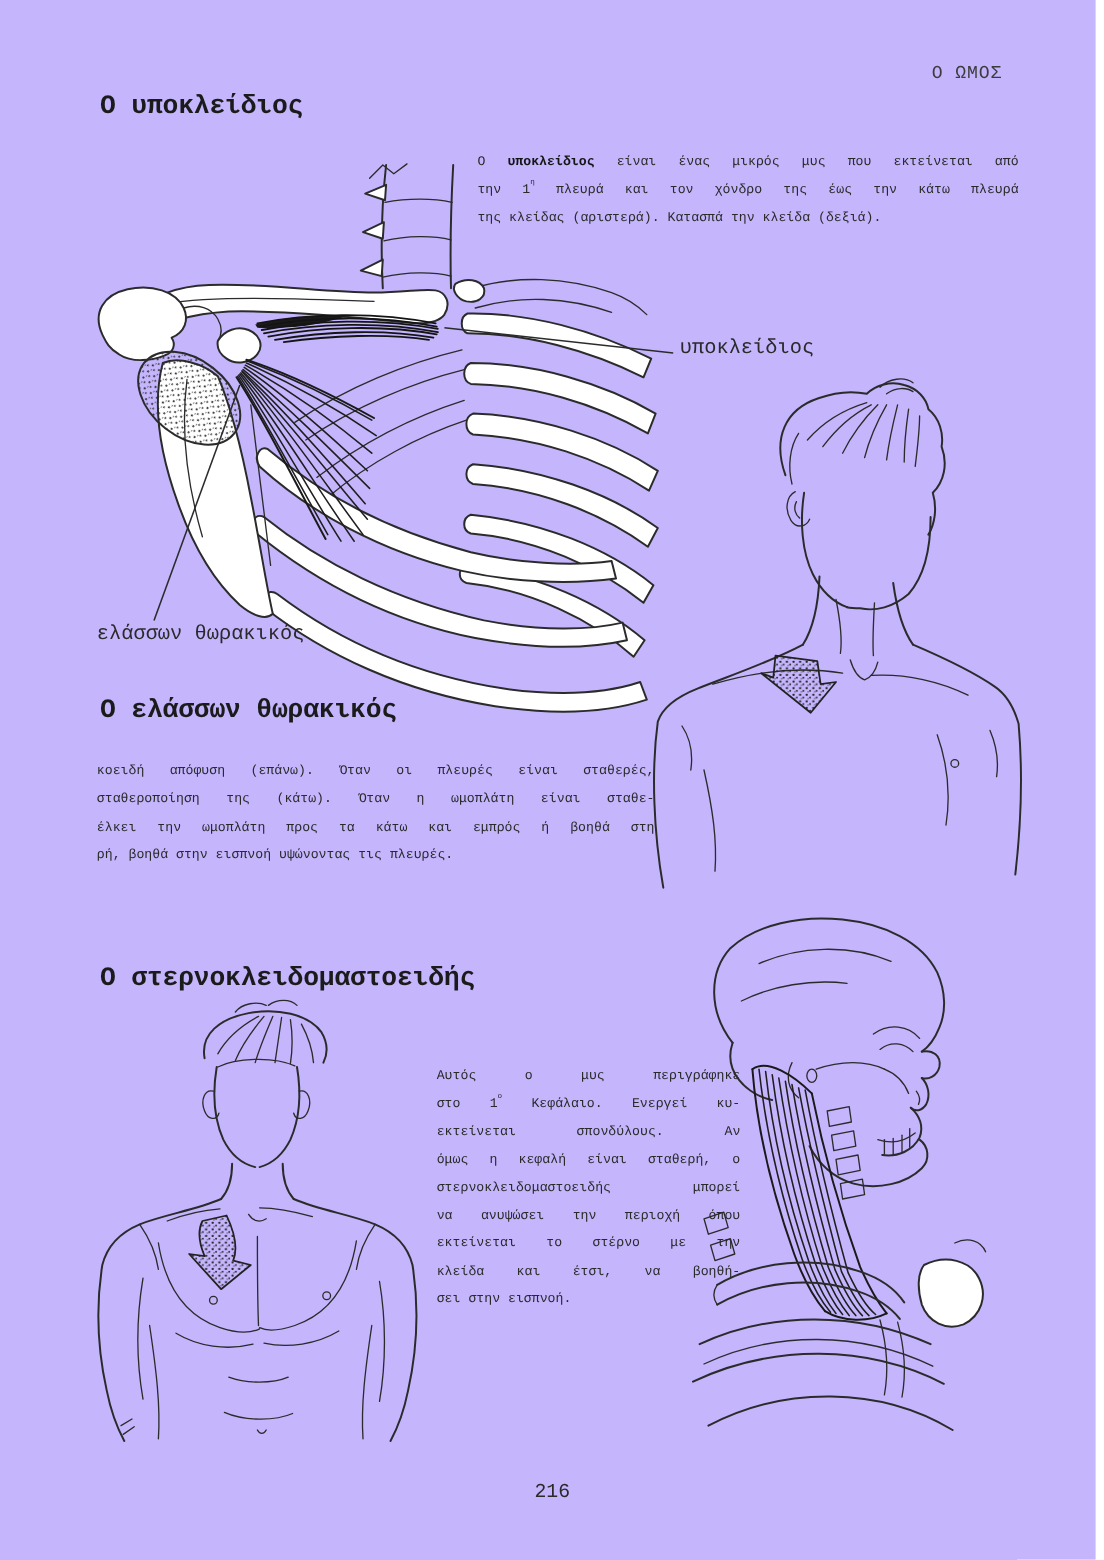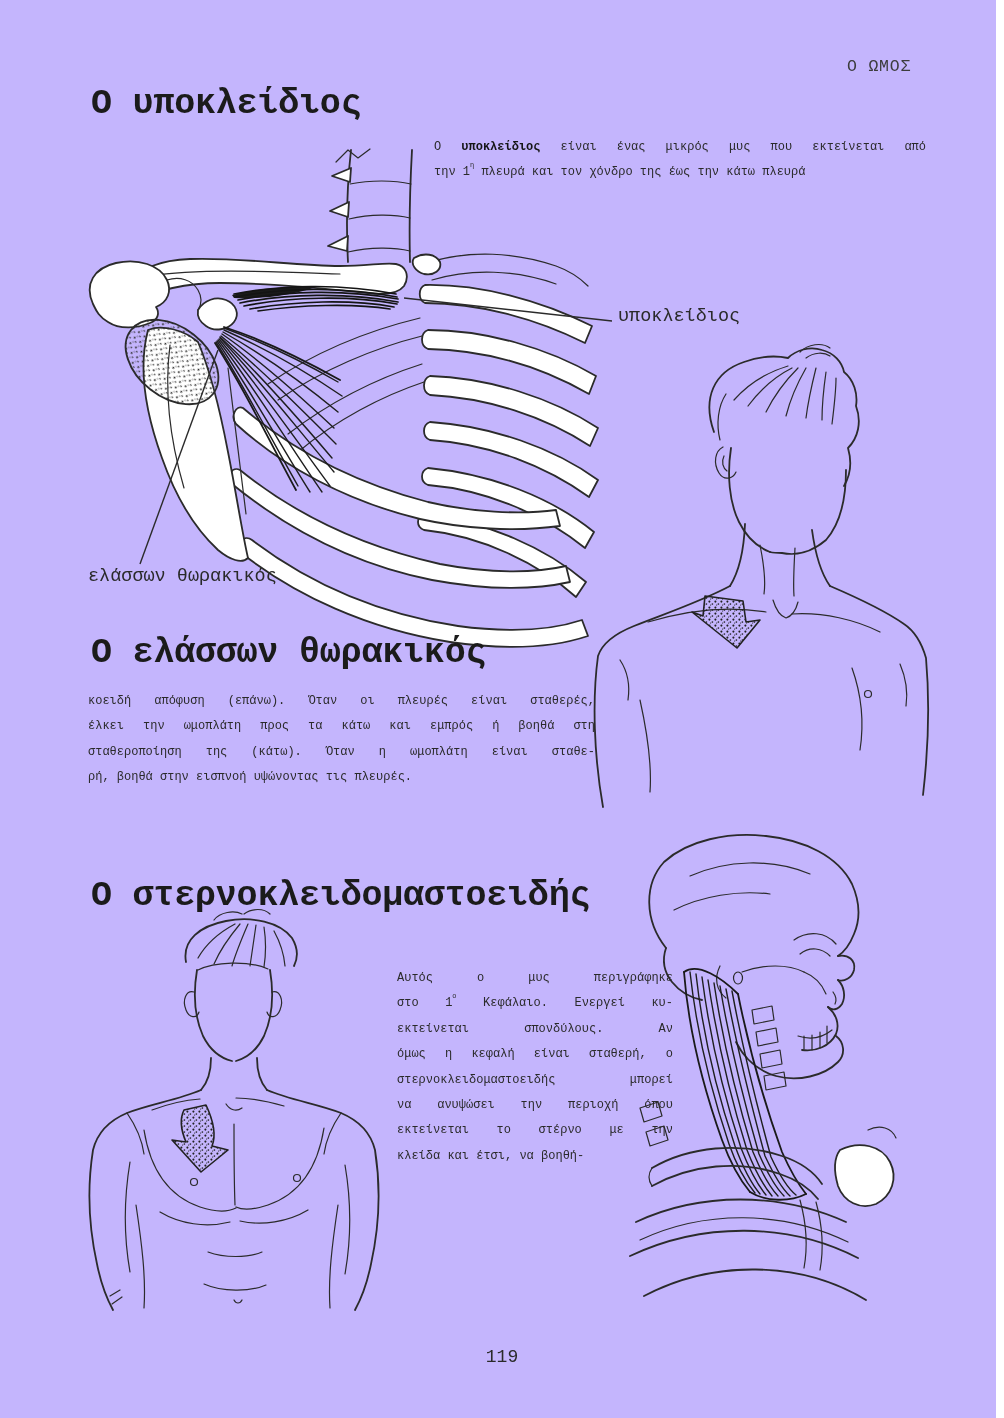--- a/index.html
+++ b/index.html
@@ -2,21 +2,21 @@
 <html><head>
 <meta charset="utf-8">
 <style>
   html,body{margin:0;padding:0;background:#ffffff;}
   .page{position:relative;width:996px;height:1418px;background:#c4b5fd;
         font-family:Liberation Mono, monospace;color:#2a2a2a;overflow:hidden;}
   svg.art{position:absolute;left:0;top:0;}
 
   .running-head{position:absolute;left:847px;top:57px;font-size:16.5px;
                 letter-spacing:0.8px;color:#3c3c3c;white-space:nowrap;}
-  .h{position:absolute;margin:0;font-size:35px;font-weight:700;color:#1b1b1b;
+  .h{position:absolute;margin:0;font-size:24px;font-weight:700;color:#1b1b1b;
      letter-spacing:-0.2px;white-space:nowrap;}
   .h1{left:91px;top:84px;}
   .h2{left:91px;top:633px;}
   .h3{left:91px;top:876px;}
 
   .para{position:absolute;font-size:12px;line-height:25.4px;color:#2a2a2a;}
   .para1{left:434px;top:135px;width:492px;}
   .para2{left:88px;top:689px;width:507px;}
   .para3{left:397px;top:966px;width:276px;}
   .tline{text-align:justify;text-align-last:justify;}
@@ -285,39 +285,41 @@
       </g>
     </g>
   </svg>
 
   <div class="running-head">Ο ΩΜΟΣ</div>
 
   <h2 class="h h1">Ο υποκλείδιος</h2>
   <div class="para para1">
       <div class="tline"><span>Ο </span><b>υποκλείδιος</b><span> είναι ένας μικρός μυς που εκτείνεται από</span></div>
       <div class="tline"><span>την 1</span><sup>η</sup><span> πλευρά και τον χόνδρο της έως την κάτω πλευρά</span></div>
+      <div class="tline">της κλείδας (αριστερά). Κατασπά την κλείδα (δεξιά).</div>
     </div>
 
   <div class="fig-label label-subclavius">υποκλείδιος</div>
   <div class="fig-label label-pecminor">ελάσσων θωρακικός</div>
 
   <h2 class="h h2">Ο ελάσσων θωρακικός</h2>
   <div class="para para2">
       <div class="tline">κοειδή απόφυση (επάνω). Όταν οι πλευρές είναι σταθερές,</div>
+      <div class="tline">σταθεροποίηση της (κάτω). Όταν η ωμοπλάτη είναι σταθε-</div>
       <div class="tline">έλκει την ωμοπλάτη προς τα κάτω και εμπρός ή βοηθά στη</div>
-      <div class="tline">σταθεροποίηση της (κάτω). Όταν η ωμοπλάτη είναι σταθε-</div>
       <div class="tline">ρή, βοηθά στην εισπνοή υψώνοντας τις πλευρές.</div>
     </div>
 
   <h2 class="h h3">Ο στερνοκλειδομαστοειδής</h2>
   <div class="para para3">
       <div class="tline">Αυτός ο μυς περιγράφηκε</div>
       <div class="tline"><span>στο 1</span><sup>ο</sup><span> Κεφάλαιο. Ενεργεί κυ-</span></div>
       <div class="tline">εκτείνεται σπονδύλους. Αν</div>
       <div class="tline">όμως η κεφαλή είναι σταθερή, ο</div>
       <div class="tline">στερνοκλειδομαστοειδής μπορεί</div>
       <div class="tline">να ανυψώσει την περιοχή όπου</div>
       <div class="tline">εκτείνεται το στέρνο με την</div>
       <div class="tline">κλείδα και έτσι, να βοηθή-</div>
+      <div class="tline">σει στην εισπνοή.</div>
     </div>
 
-  <div class="page-number">119</div>
+  <div class="page-number">216</div>
 </div>
 
 </body></html>

